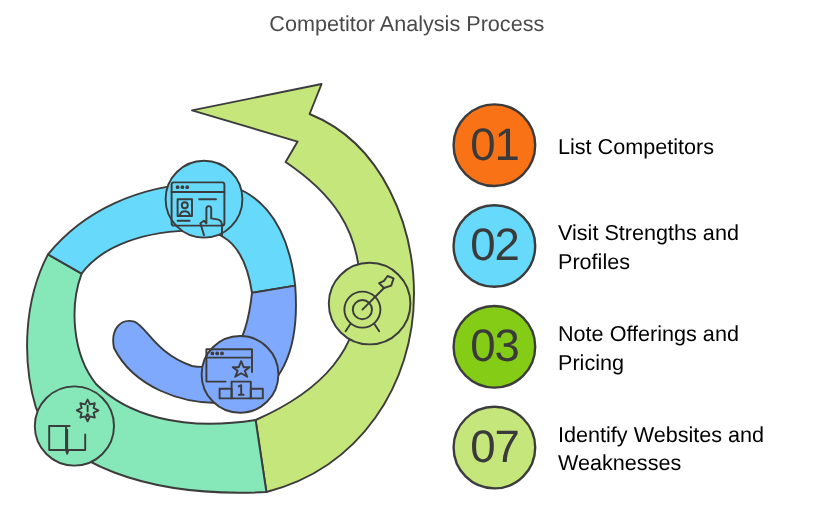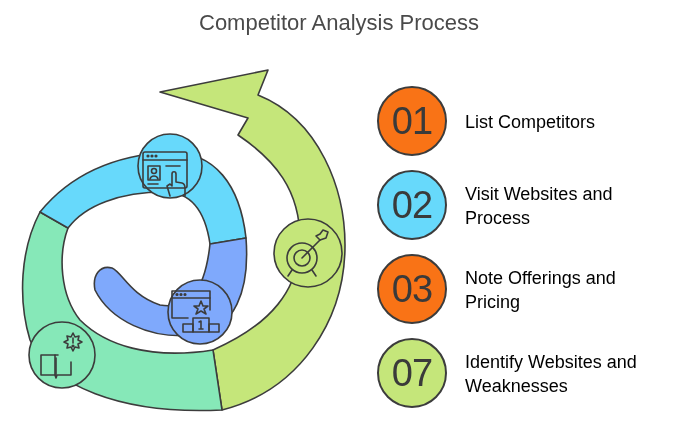--- a/index.html
+++ b/index.html
@@ -1,19 +1,19 @@
 <!DOCTYPE html>
 <html><head>
   <meta charset="utf-8">
   <style>
     html, body { margin: 0; padding: 0; background: #ffffff; }
     body { width: 678px; height: 433px; position: relative; overflow: hidden;
            font-family: "Liberation Sans", sans-serif; }
     .title { position: absolute; left: 0; top: 10px; width: 678px; text-align: center;
-             font-size: 22px; color: #4a4a4a; }
+             font-size: 18px; color: #4a4a4a; }
     svg.diagram { position: absolute; left: 0; top: 0; }
     .step { position: absolute; left: 377px; width: 300px; height: 72px; }
     .badge { position: absolute; left: 0; top: 0; width: 70px; height: 70px; border-radius: 50%;
              border: 2px solid #3c3c3c; box-sizing: border-box; display: flex; align-items: center;
              justify-content: center; font-size: 38px; color: #3a3a3a; font-weight: 300; letter-spacing: -1px; }
     .label { position: absolute; left: 88px; top: 50%; transform: translateY(-50%);
              font-size: 18px; line-height: 24px; color: #000000; width: 210px; }
   </style>
 </head>
 <body>
@@ -103,22 +103,22 @@
     <line x1="312" y1="270" x2="316" y2="276"></line>
   </g>
 </svg>
 
 <div class="step" style="top:86px;">
   <div class="badge" style="background:#f97316;">01</div>
   <div class="label">List Competitors</div>
 </div>
 <div class="step" style="top:170px;">
   <div class="badge" style="background:#67d9fb;">02</div>
-  <div class="label">Visit Websites and Process</div>
+  <div class="label">Visit Strengths and Profiles</div>
 </div>
 <div class="step" style="top:254px;">
-  <div class="badge" style="background:#f97316;">03</div>
+  <div class="badge" style="background:#84cc16;">03</div>
   <div class="label">Note Offerings and Pricing</div>
 </div>
 <div class="step" style="top:338px;">
   <div class="badge" style="background:#c5e67a;">07</div>
   <div class="label">Identify Websites and Weaknesses</div>
 </div>
 
 </body></html>

